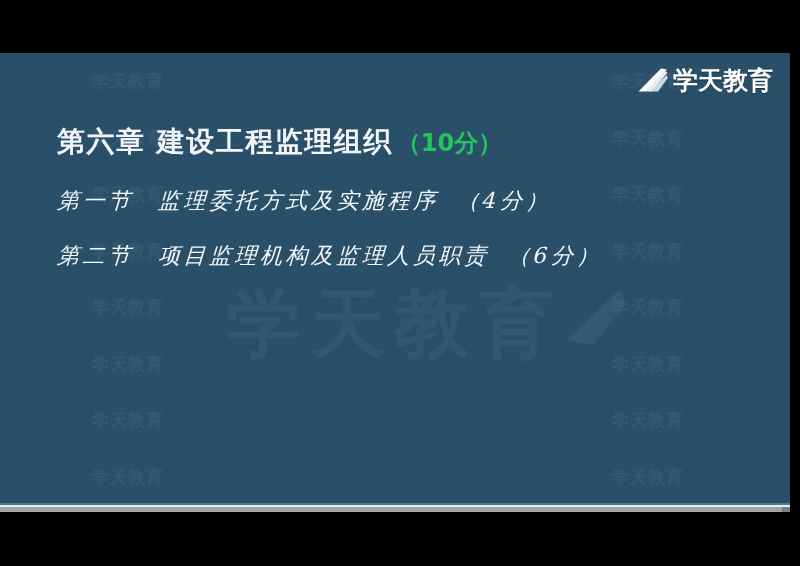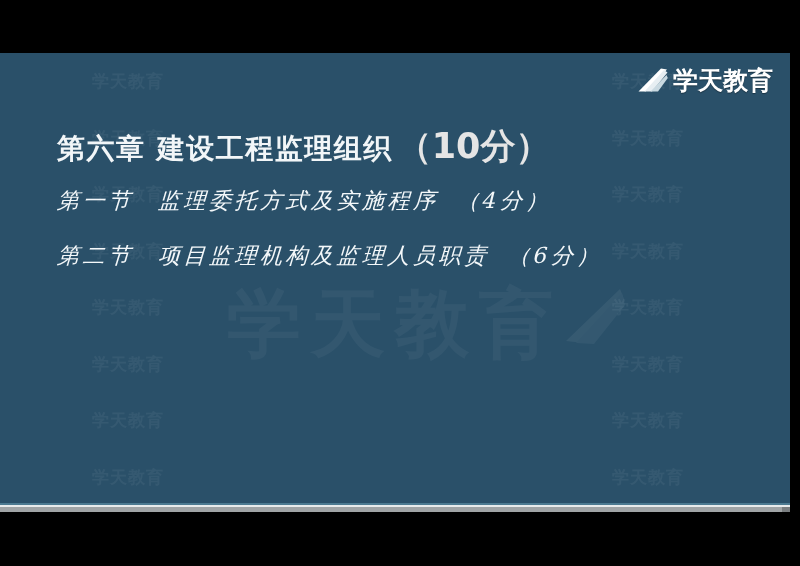--- a/index.html
+++ b/index.html
@@ -43,21 +43,21 @@
   #logo-mark{width:31px;height:26px;margin-right:5px;display:block;}
   #logo-text{font-size:25px;font-weight:bold;color:#ffffff;letter-spacing:0px;
              font-family:"DejaVu Sans",sans-serif;white-space:nowrap;
              text-shadow:0 1px 1px rgba(0,0,0,.35);}
 
   
   #title-line{position:absolute;left:57px;top:70px;z-index:20;
               white-space:nowrap;display:flex;align-items:baseline;}
   #title-main{font-size:28px;font-weight:bold;color:#f2f6f8;
               letter-spacing:1.5px;font-family:"DejaVu Sans",sans-serif;}
-  #title-score{font-size:35px;font-weight:bold;color:#e5e5e5;
+  #title-score{font-size:24px;font-weight:bold;color:#22c55e;
                letter-spacing:0px;margin-left:4px;
                font-family:"DejaVu Sans",sans-serif;}
 
   .sec-line{position:absolute;left:57px;z-index:20;white-space:nowrap;
             font-size:22px;color:#f4f8fa;letter-spacing:3.5px;
             font-family:"DejaVu Serif",serif;font-style:italic;font-weight:normal;
             transform:skewX(-3deg);}
   #sec-1{top:133px;}
   #sec-2{top:188px;}
   .sec-label{margin-right:14px;}

